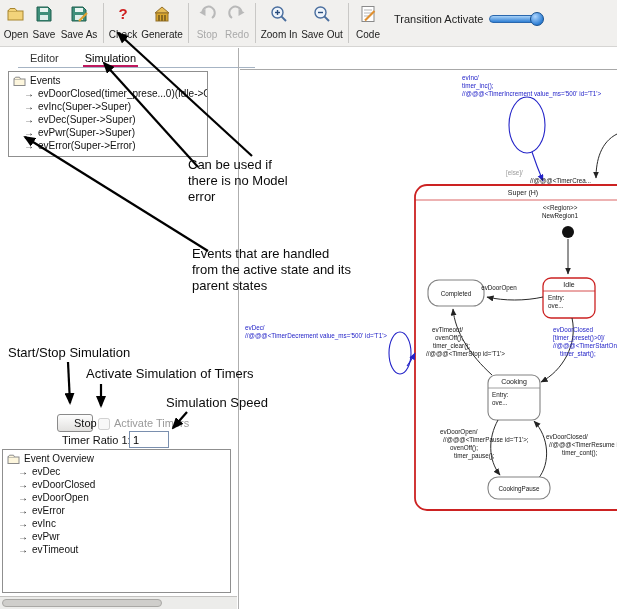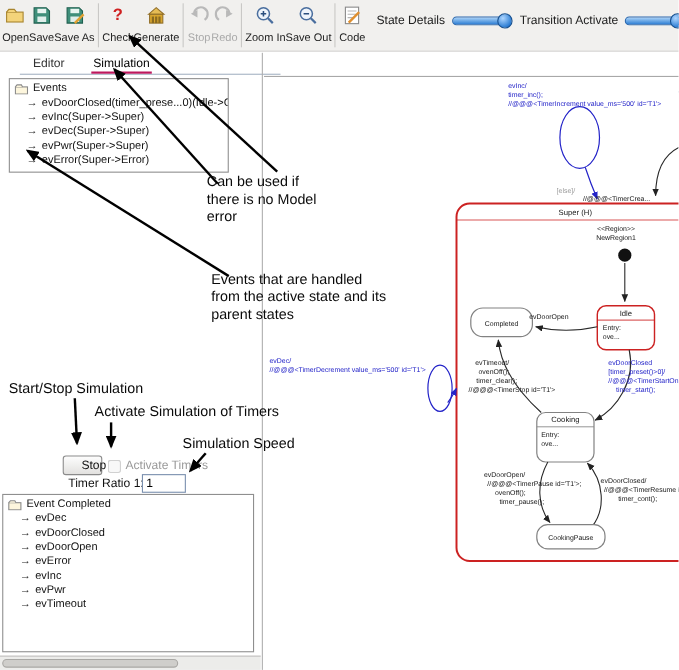--- a/index.html
+++ b/index.html
@@ -168,27 +168,20 @@
           <rect x="4" y="2.5" width="12" height="15" fill="#fff" stroke="#8a8a8a"></rect>
           <line x1="6" y1="6" x2="14" y2="6" stroke="#b5b5b5"></line>
           <line x1="6" y1="9" x2="14" y2="9" stroke="#b5b5b5"></line>
           <line x1="6" y1="12" x2="12" y2="12" stroke="#b5b5b5"></line>
           <line x1="7" y1="16.5" x2="16.5" y2="7" stroke="#e09030" stroke-width="2.2"></line>
         </svg>
     </span>
     <span class="tlabel">Code</span>
   </div>
   <div class="slider-group">
-    <span>State Details</span>
-    <span class="slider">
-      <span class="track"></span>
-      <span class="thumb"></span>
-    </span>
-  </div>
-  <div class="slider-group">
     <span>Transition Activate</span>
     <span class="slider">
       <span class="track"></span>
       <span class="thumb"></span>
     </span>
   </div>
 </div>
 
 <div class="tabs-left">
   <span class="tab">Editor</span>
@@ -258,21 +251,21 @@
 <span class="at-label">Activate Timers</span>
 <span class="tr-label">Timer Ratio 1:</span>
 <input type="text" class="tr-input" value="1" style="">
 
 <div class="panel-box" style="left:2px; top:449px; width:229px; height:144px;">
   <div class="tree-root">
     <svg width="13" height="10">
         <rect x="1" y="3" width="11" height="6.5" fill="#fdf6dd" stroke="#8a8a8a"></rect>
         <path d="M1,3 l1.5,-1.8 h4 l1,1.8" fill="#fdf6dd" stroke="#8a8a8a"></path>
       </svg>
-    <span>Event Completed</span>
+    <span>Event Overview</span>
   </div>
   <div class="tree-item">
       <span class="arr">→</span>
       <span>evDec</span>
     </div>
   <div class="tree-item">
       <span class="arr">→</span>
       <span>evDoorClosed</span>
     </div>
   <div class="tree-item">

